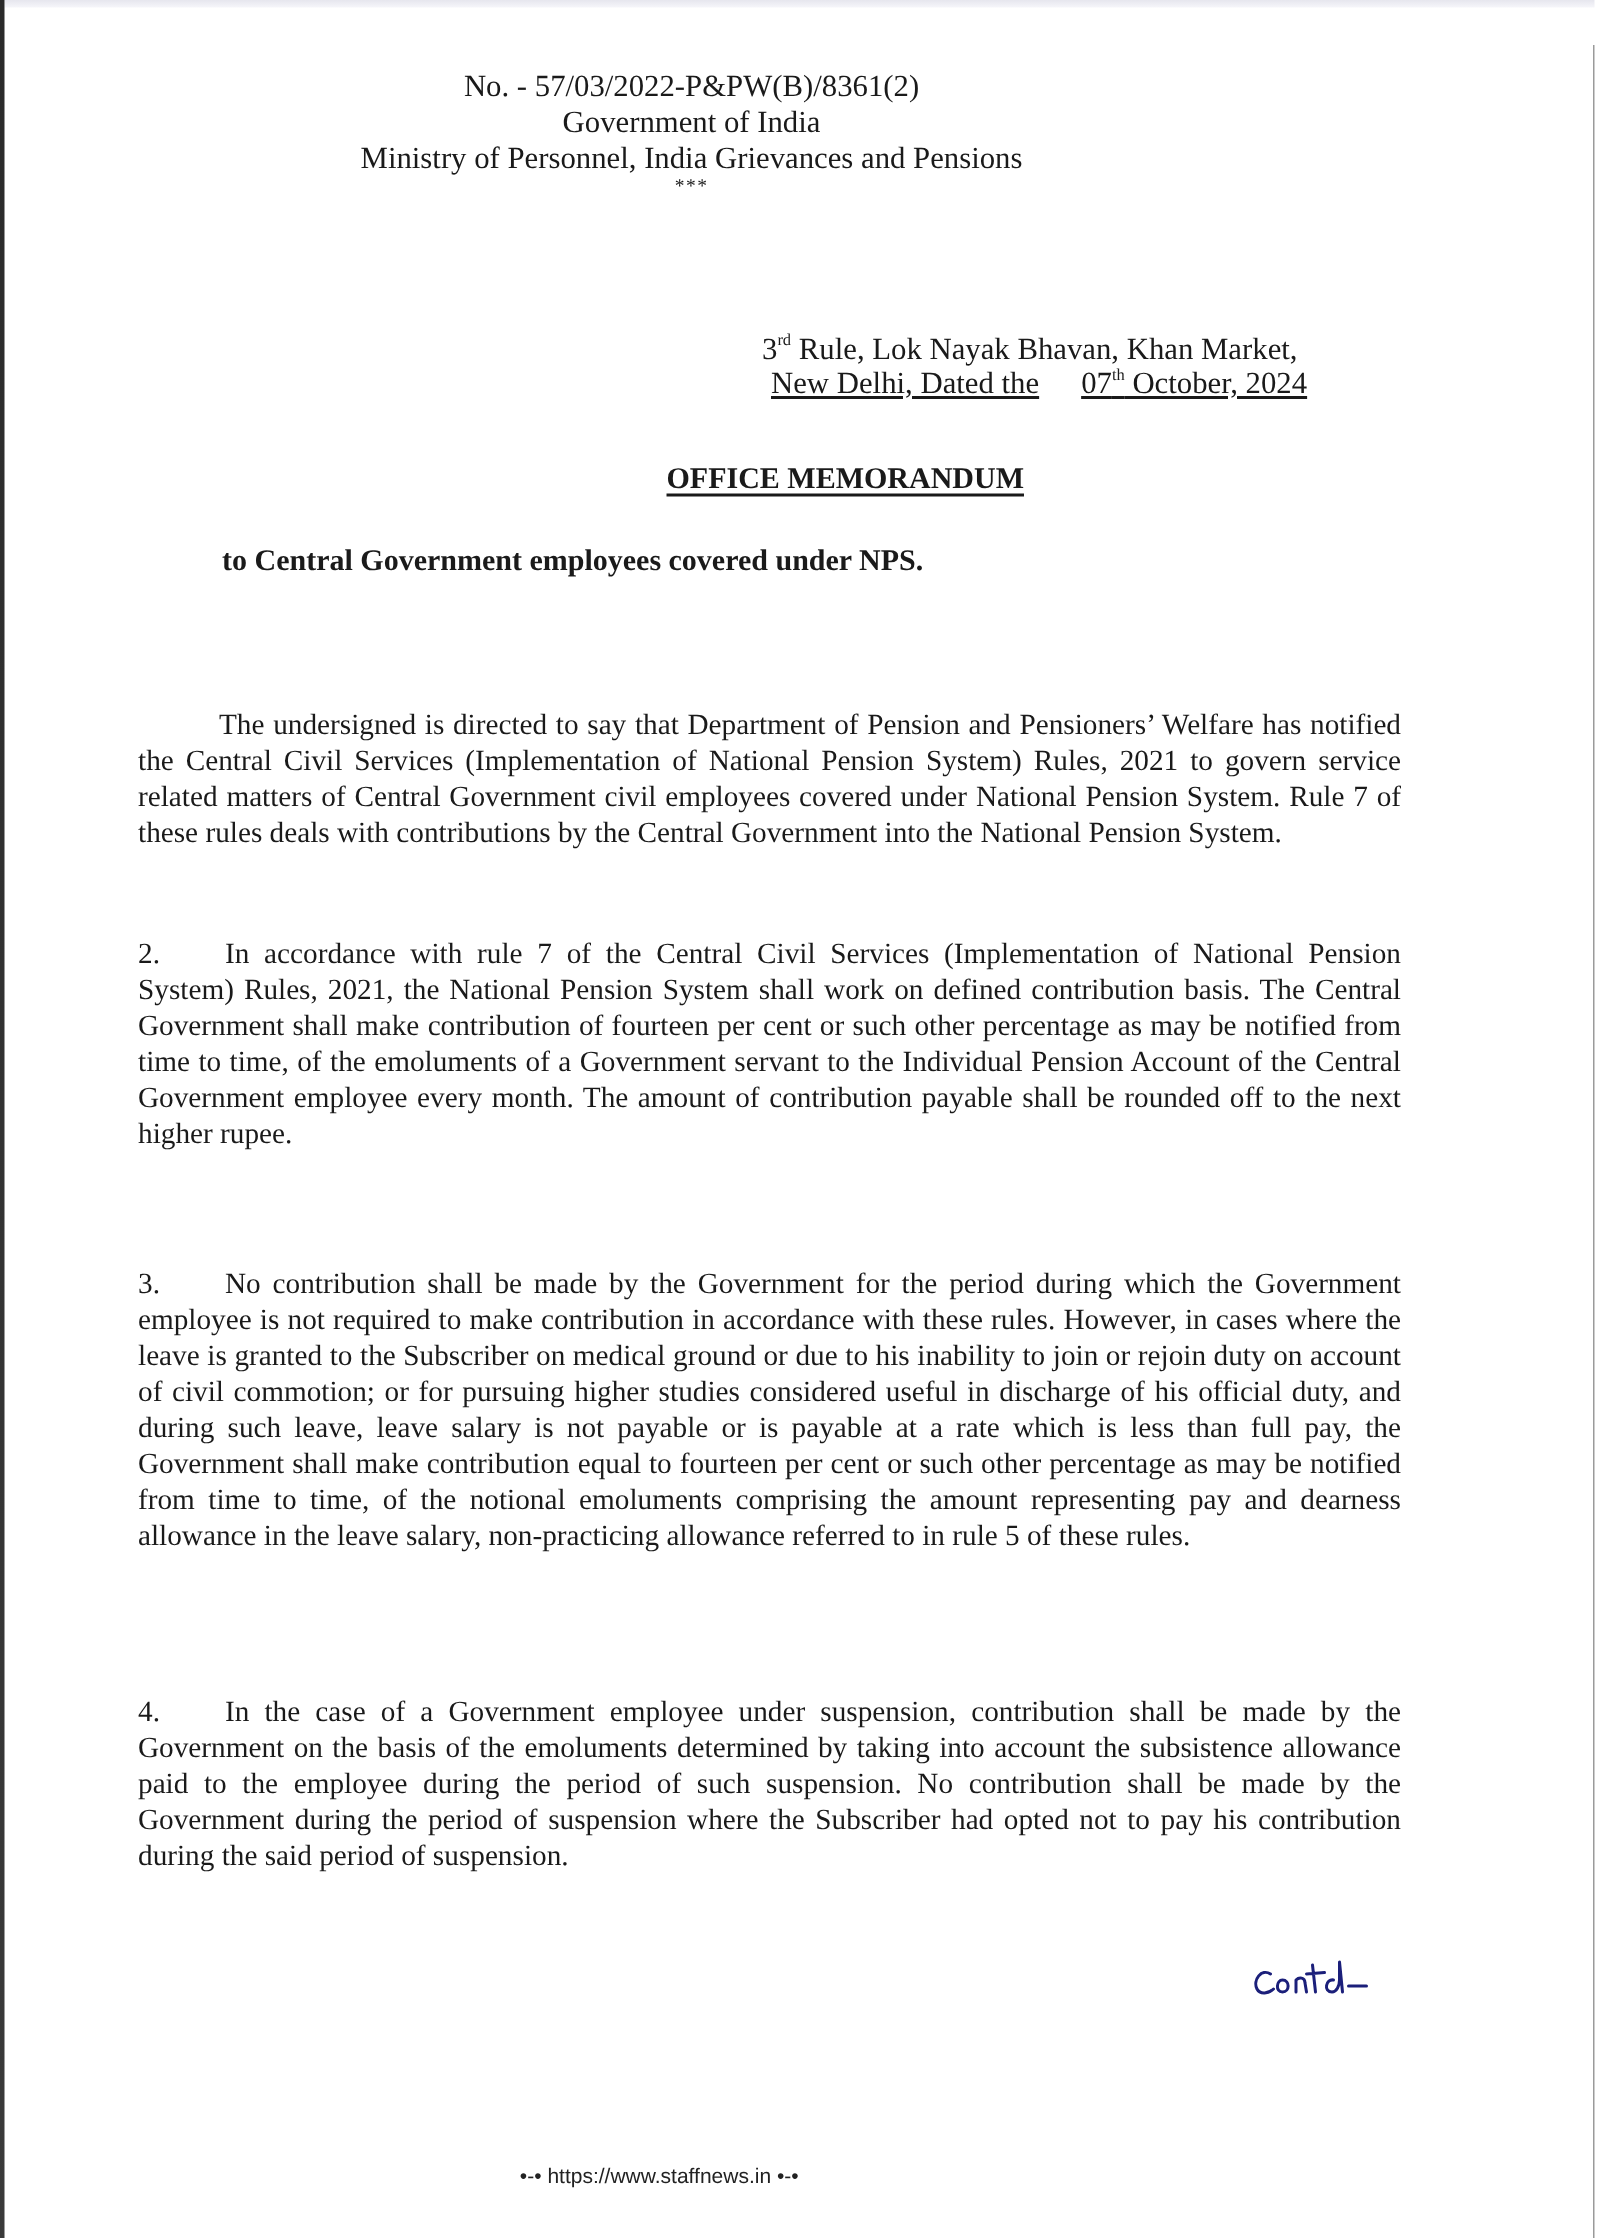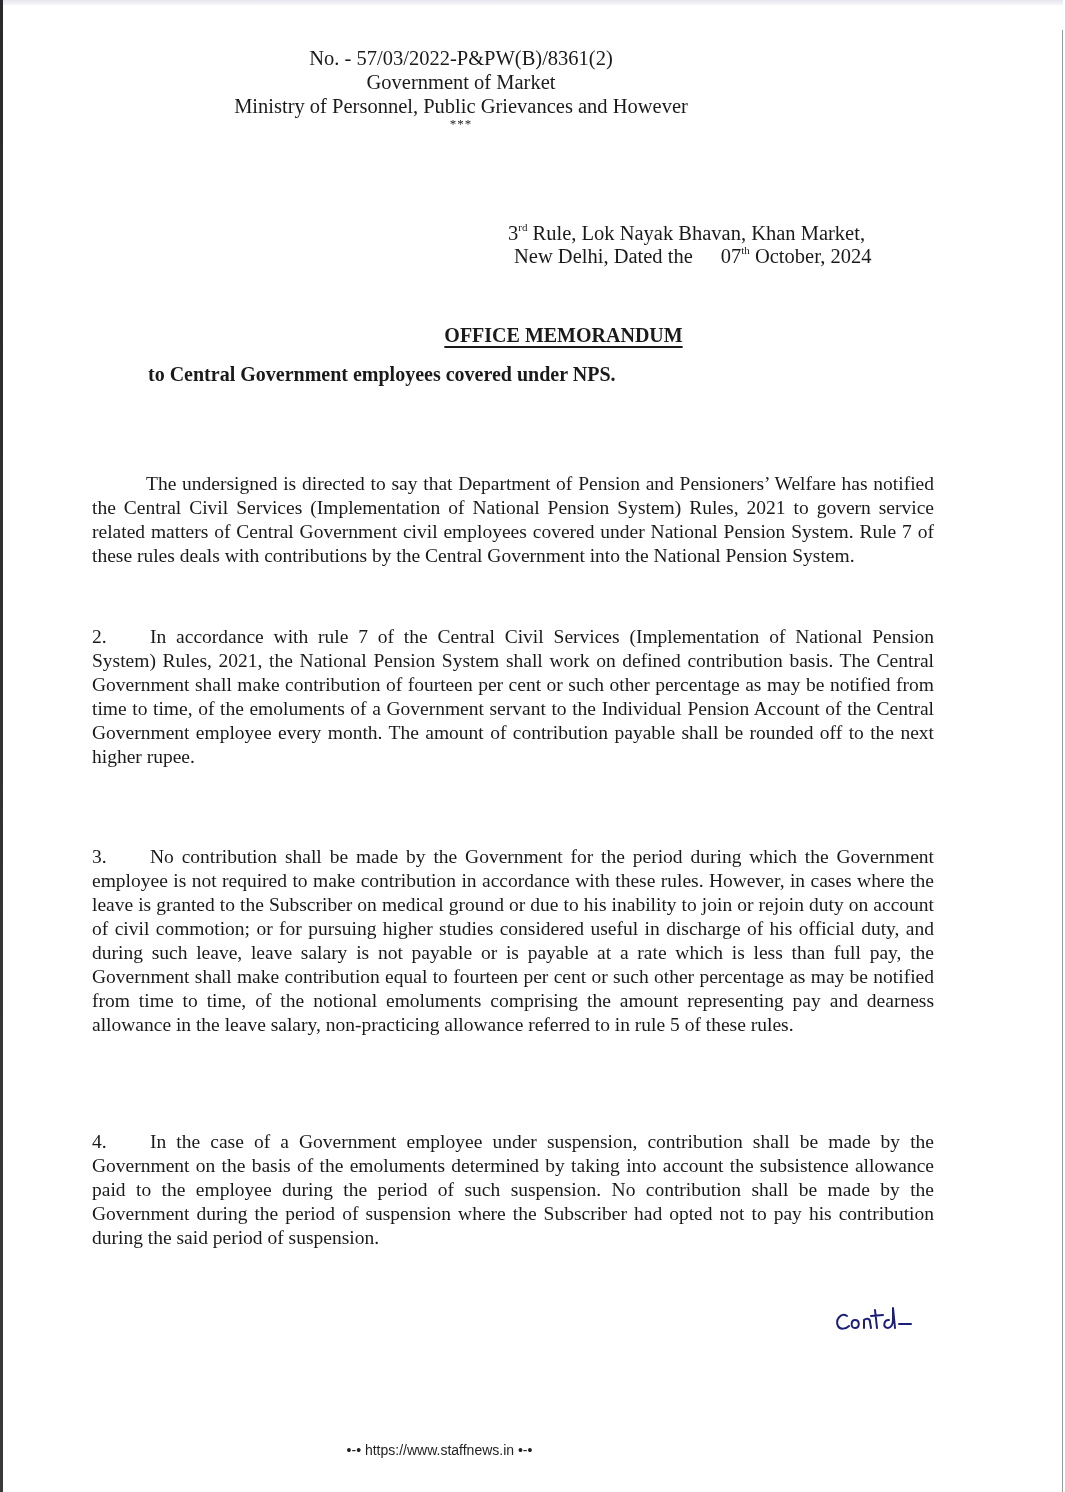--- a/index.html
+++ b/index.html
@@ -31,26 +31,26 @@
     font-size: 20.5px;
     line-height: 24px;
   }
   .header-block div { margin-left: 40px; }
   .stars { font-size: 13px; line-height: 12px; letter-spacing: 1px; }
 
   .address {
     position: absolute; left: 508px; top: 222px;
     font-size: 20.5px; line-height: 23px;
   }
-  .address .line2 { padding-left: 6px; }
+  .address .line2 { padding-left: 6px; text-decoration: underline; }
   sup { font-size: 11px; vertical-align: 9px; line-height: 0; margin-top: 40px; }
   .date-gap { display: inline-block; width: 28px; }
 
   .memo-title {
-    position: absolute; left: 0; width: 1065px; top: 324px;
+    position: absolute; left: 0; width: 1065px; top: 308px;
     text-align: center; font-weight: bold; font-size: 20px;
     text-decoration: underline; text-underline-offset: 4px;
   }
   .memo-title span { margin-left: 62px; }
 
   .subject {
     position: absolute; left: 92px; top: 362px; width: 850px;
     font-weight: bold; font-size: 20px; line-height: 24px;
   }
   .subject .l2 { padding-left: 56px; }
@@ -83,22 +83,22 @@
 </style>
 </head>
 <body>
 
 <div class="scan-edge-top"></div>
 <div class="scan-edge-left"></div>
 <div class="scan-edge-right"></div>
 
 <div class="header-block">
   <div>No. - 57/03/2022-P&amp;PW(B)/8361(2)</div>
-  <div>Government of Market</div>
-  <div>Ministry of Personnel, Public Grievances and However</div>
+  <div>Government of India</div>
+  <div>Ministry of Personnel, India Grievances and Pensions</div>
   <div class="stars">***</div>
 </div>
 
 <div class="address">
   <div><span>3</span><sup>rd</sup><span> Rule, Lok Nayak Bhavan, Khan  Market,</span></div>
   <div class="line2"><span>New Delhi, Dated the</span><span class="date-gap"></span><span>07</span><sup>th</sup><span> October, 2024</span></div>
 </div>
 
 <div class="memo-title"><span>OFFICE MEMORANDUM</span></div>
 

